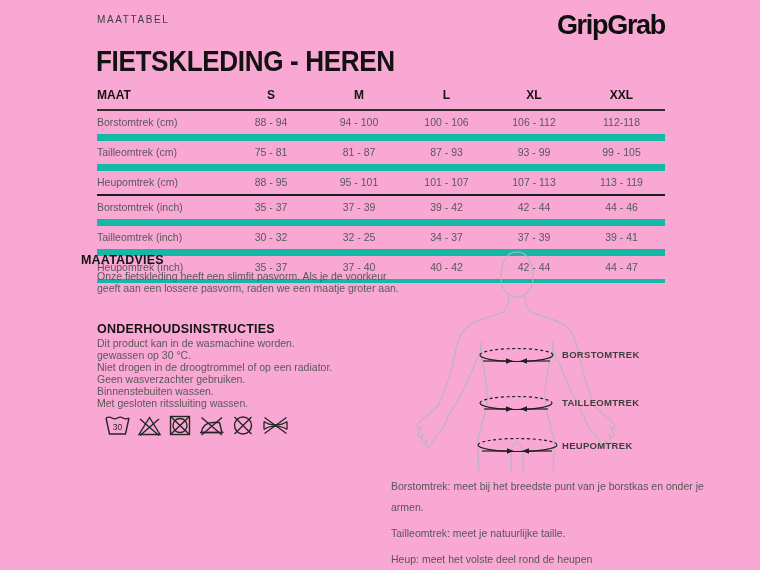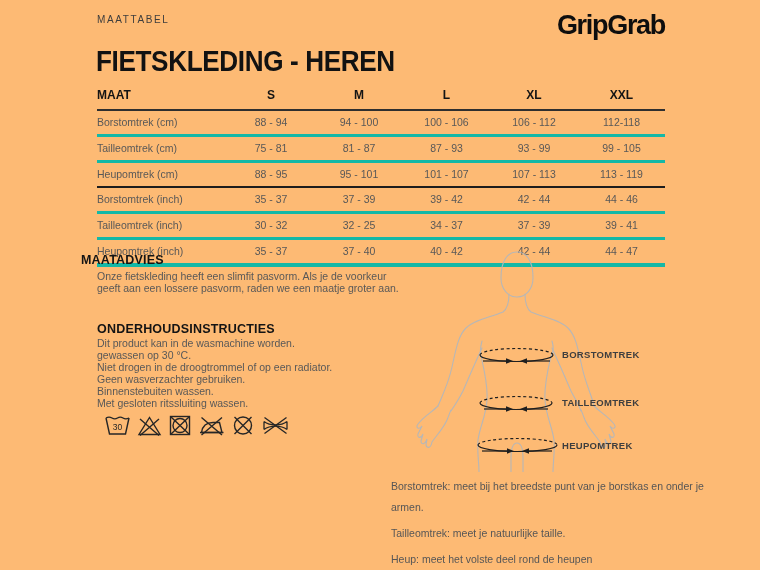--- a/index.html
+++ b/index.html
@@ -1,32 +1,32 @@
 <!DOCTYPE html>
 <html><head>
 <meta charset="utf-8">
 <style>
   * { margin:0; padding:0; box-sizing:border-box; }
   html,body { background:#ffffff; }
   body { font-family:"Liberation Sans", sans-serif; }
-  .page { position:relative; width:760px; height:570px; background:#fdba74; overflow:hidden; }
+  .page { position:relative; width:760px; height:570px; background:#f9a8d4; overflow:hidden; }
 
   .abs { position:absolute; }
 
   .eyebrow { left:97px; top:14px; font-size:10px; letter-spacing:1.6px; color:#3d3d3d; font-weight:500; }
   .logo { right:95px; top:10px; font-size:27px; font-weight:800; letter-spacing:-1.3px; color:#0e0e0e; }
   .title { left:96px; top:45px; font-size:29px; font-weight:800; color:#121212; letter-spacing:-0.4px;
            transform:scaleX(0.9); transform-origin:left top; white-space:nowrap; }
 
   table.size { position:absolute; left:97px; top:88px; width:568px; border-collapse:collapse; table-layout:fixed; }
   table.size th { font-size:12px; font-weight:700; color:#141414; text-align:center; padding:0 0 7px 0;
                   border-bottom:2px solid #2f2f2f; }
   table.size th:first-child { text-align:left; }
   table.size td { font-size:10.5px; color:#585858; text-align:center; padding:5px 0 6px 0;
-                  border-bottom:3px solid #14b8a6; }
+                  border-bottom:7px solid #14b8a6; }
   table.size td:first-child { text-align:left; }
   table.size tr.section-end td { border-bottom:2px solid #1d1d1d;margin-top:40px; }
   table.size tr.last td { border-bottom:4px solid #14b8a6; }
 
   .sec-h { font-size:12.5px; font-weight:800; color:#141414; letter-spacing:0.2px; }
   .advies-h { left:81px; top:253px; }
   .advies-p { left:97px; top:270px; width:302px; font-size:10.5px; line-height:12.2px; color:#585858; }
   .onderhoud-h { left:97px; top:322px; }
   .care-lines { left:97px; top:337px; font-size:10.5px; line-height:12.1px; color:#585858; }
 

